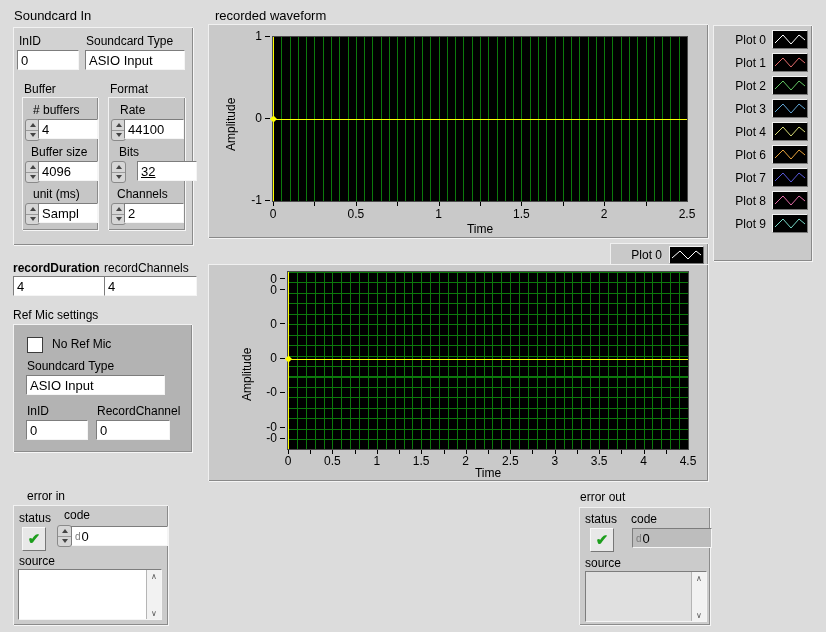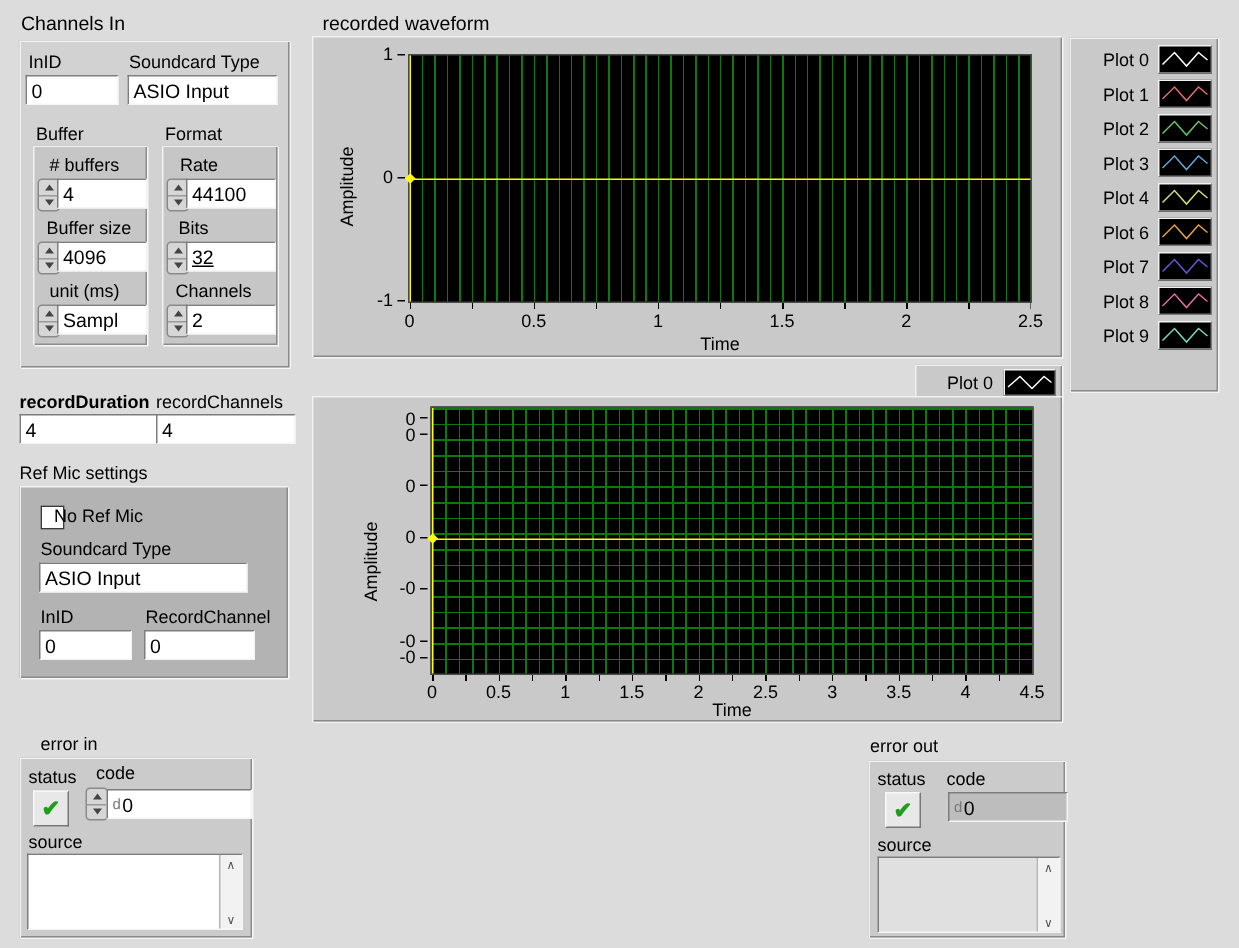--- a/index.html
+++ b/index.html
@@ -75,21 +75,21 @@
   .swatch svg{display:block;}
   .minileg{position:absolute; background:#c9c9c9;
         box-shadow: inset 1px 1px 0 #f0f0f0, inset -1px -1px 0 #898989, 1px 1px 0 #f4f4f4;
         display:flex; align-items:center; justify-content:flex-end; gap:7px; padding:0 4px;}
 </style>
 </head>
 <body>
 
 <div id="panel">
 
-  <div class="title" style="left:14px;top:8px;">Channels In</div>
+  <div class="title" style="left:14px;top:8px;">Soundcard In</div>
   <div class="box" style="left:13px;top:27px;width:180px;height:218px;background:#d2d2d2;"></div>
 
   <div class="lbl" style="left:19px;top:34px;">InID</div>
   <div class="field" style="left:17px;top:50px;width:54px;height:18px;">
       <span>0</span>
     </div>
 
   <div class="lbl" style="left:86px;top:34px;">Soundcard Type</div>
   <div class="field" style="left:85px;top:50px;width:92px;height:18px;">
       <span>ASIO Input</span>
@@ -155,21 +155,21 @@
 
   <div class="lbl" style="left:119px;top:145px;">Bits</div>
   <div class="spin" style="left:111px;top:161px;">
       <span>
         <i class="tri-up"></i>
       </span>
       <span>
         <i class="tri-dn"></i>
       </span>
     </div>
-  <div class="field" style="left:124px;top:161px;width:52px;height:18px;text-decoration:underline;">
+  <div class="field" style="left:137px;top:161px;width:52px;height:18px;text-decoration:underline;">
       <span>32</span>
     </div>
 
   <div class="lbl" style="left:117px;top:187px;">Channels</div>
   <div class="spin" style="left:111px;top:203px;">
       <span>
         <i class="tri-up"></i>
       </span>
       <span>
         <i class="tri-dn"></i>
@@ -186,21 +186,21 @@
 
   <div class="lbl" style="left:104px;top:261px;">recordChannels</div>
   <div class="field" style="left:104px;top:276px;width:85px;height:18px;">
       <span>4</span>
     </div>
 
   <div class="lbl" style="left:13px;top:308px;">Ref Mic settings</div>
   <div class="box" style="left:13px;top:324px;width:179px;height:128px;background:#b3b3b3;"></div>
 
   <div class="cbx" style="left:27px;top:337px;"></div>
-  <div class="lbl" style="left:36px;top:337px;">No Ref Mic</div>
+  <div class="lbl" style="left:52px;top:337px;">No Ref Mic</div>
 
   <div class="lbl" style="left:27px;top:359px;">Soundcard Type</div>
   <div class="field" style="left:26px;top:375px;width:131px;height:18px;">
       <span>ASIO Input</span>
     </div>
 
   <div class="lbl" style="left:27px;top:404px;">InID</div>
   <div class="field" style="left:26px;top:420px;width:54px;height:18px;">
       <span>0</span>
     </div>

